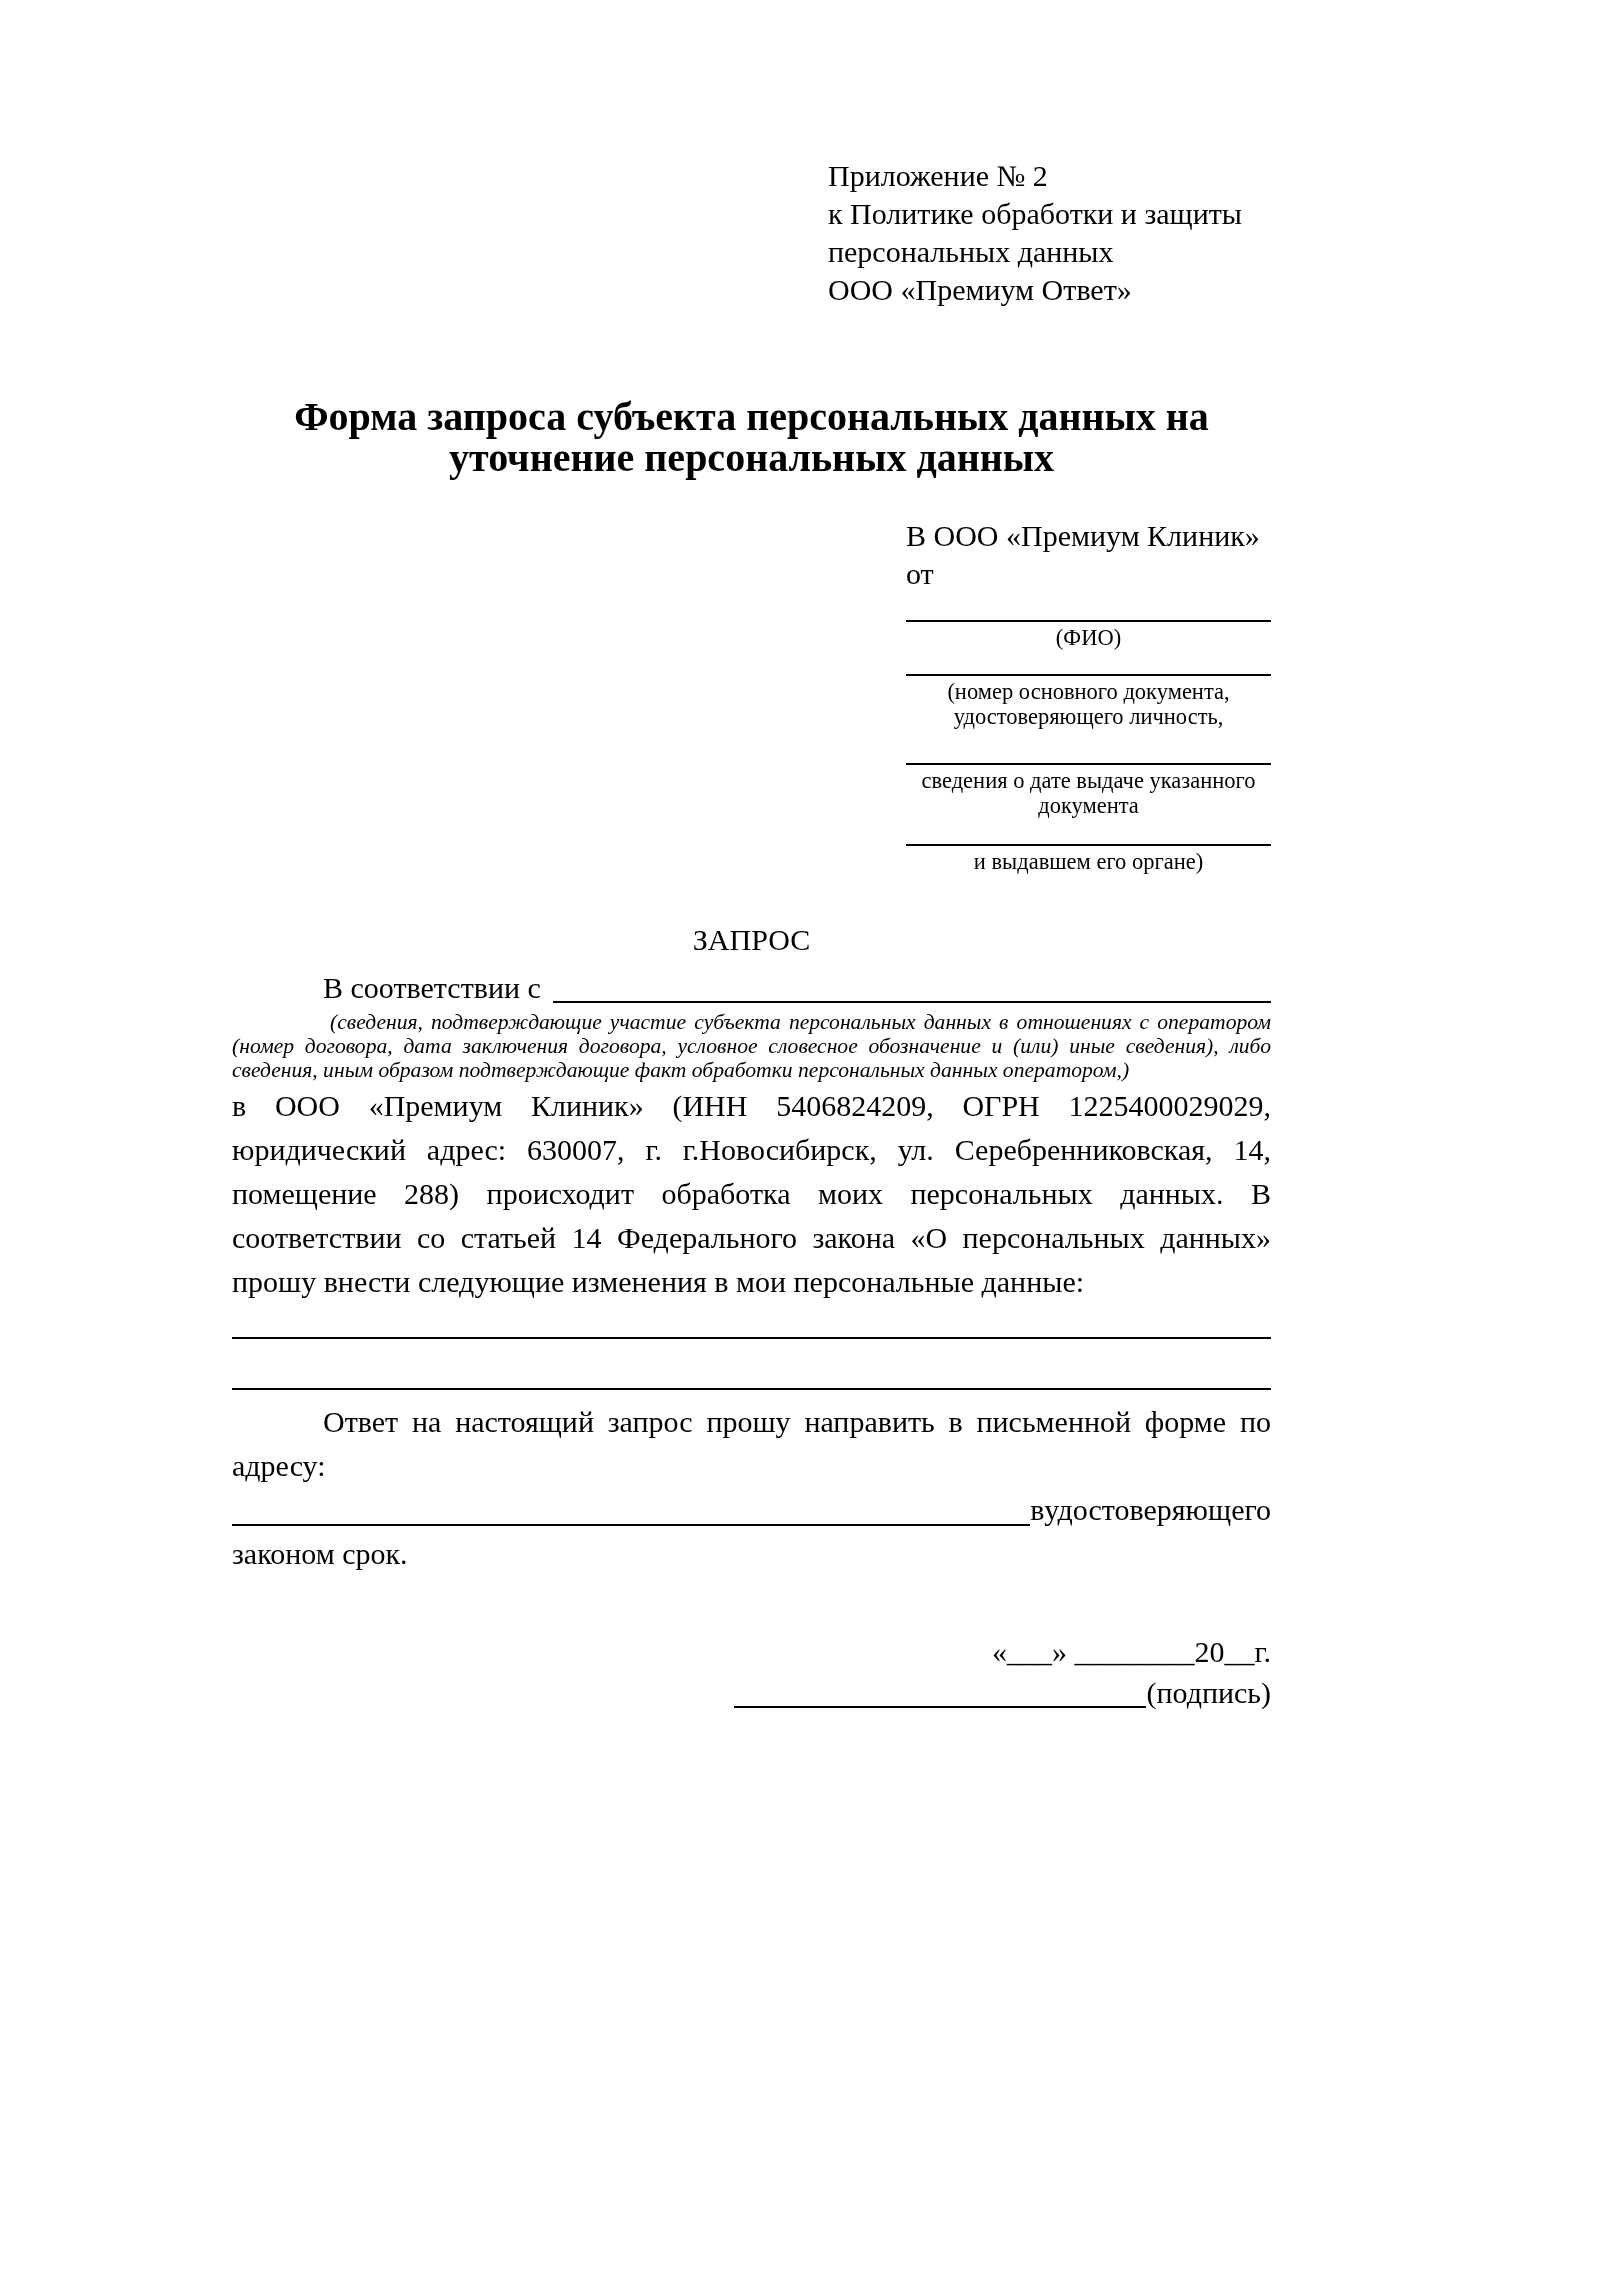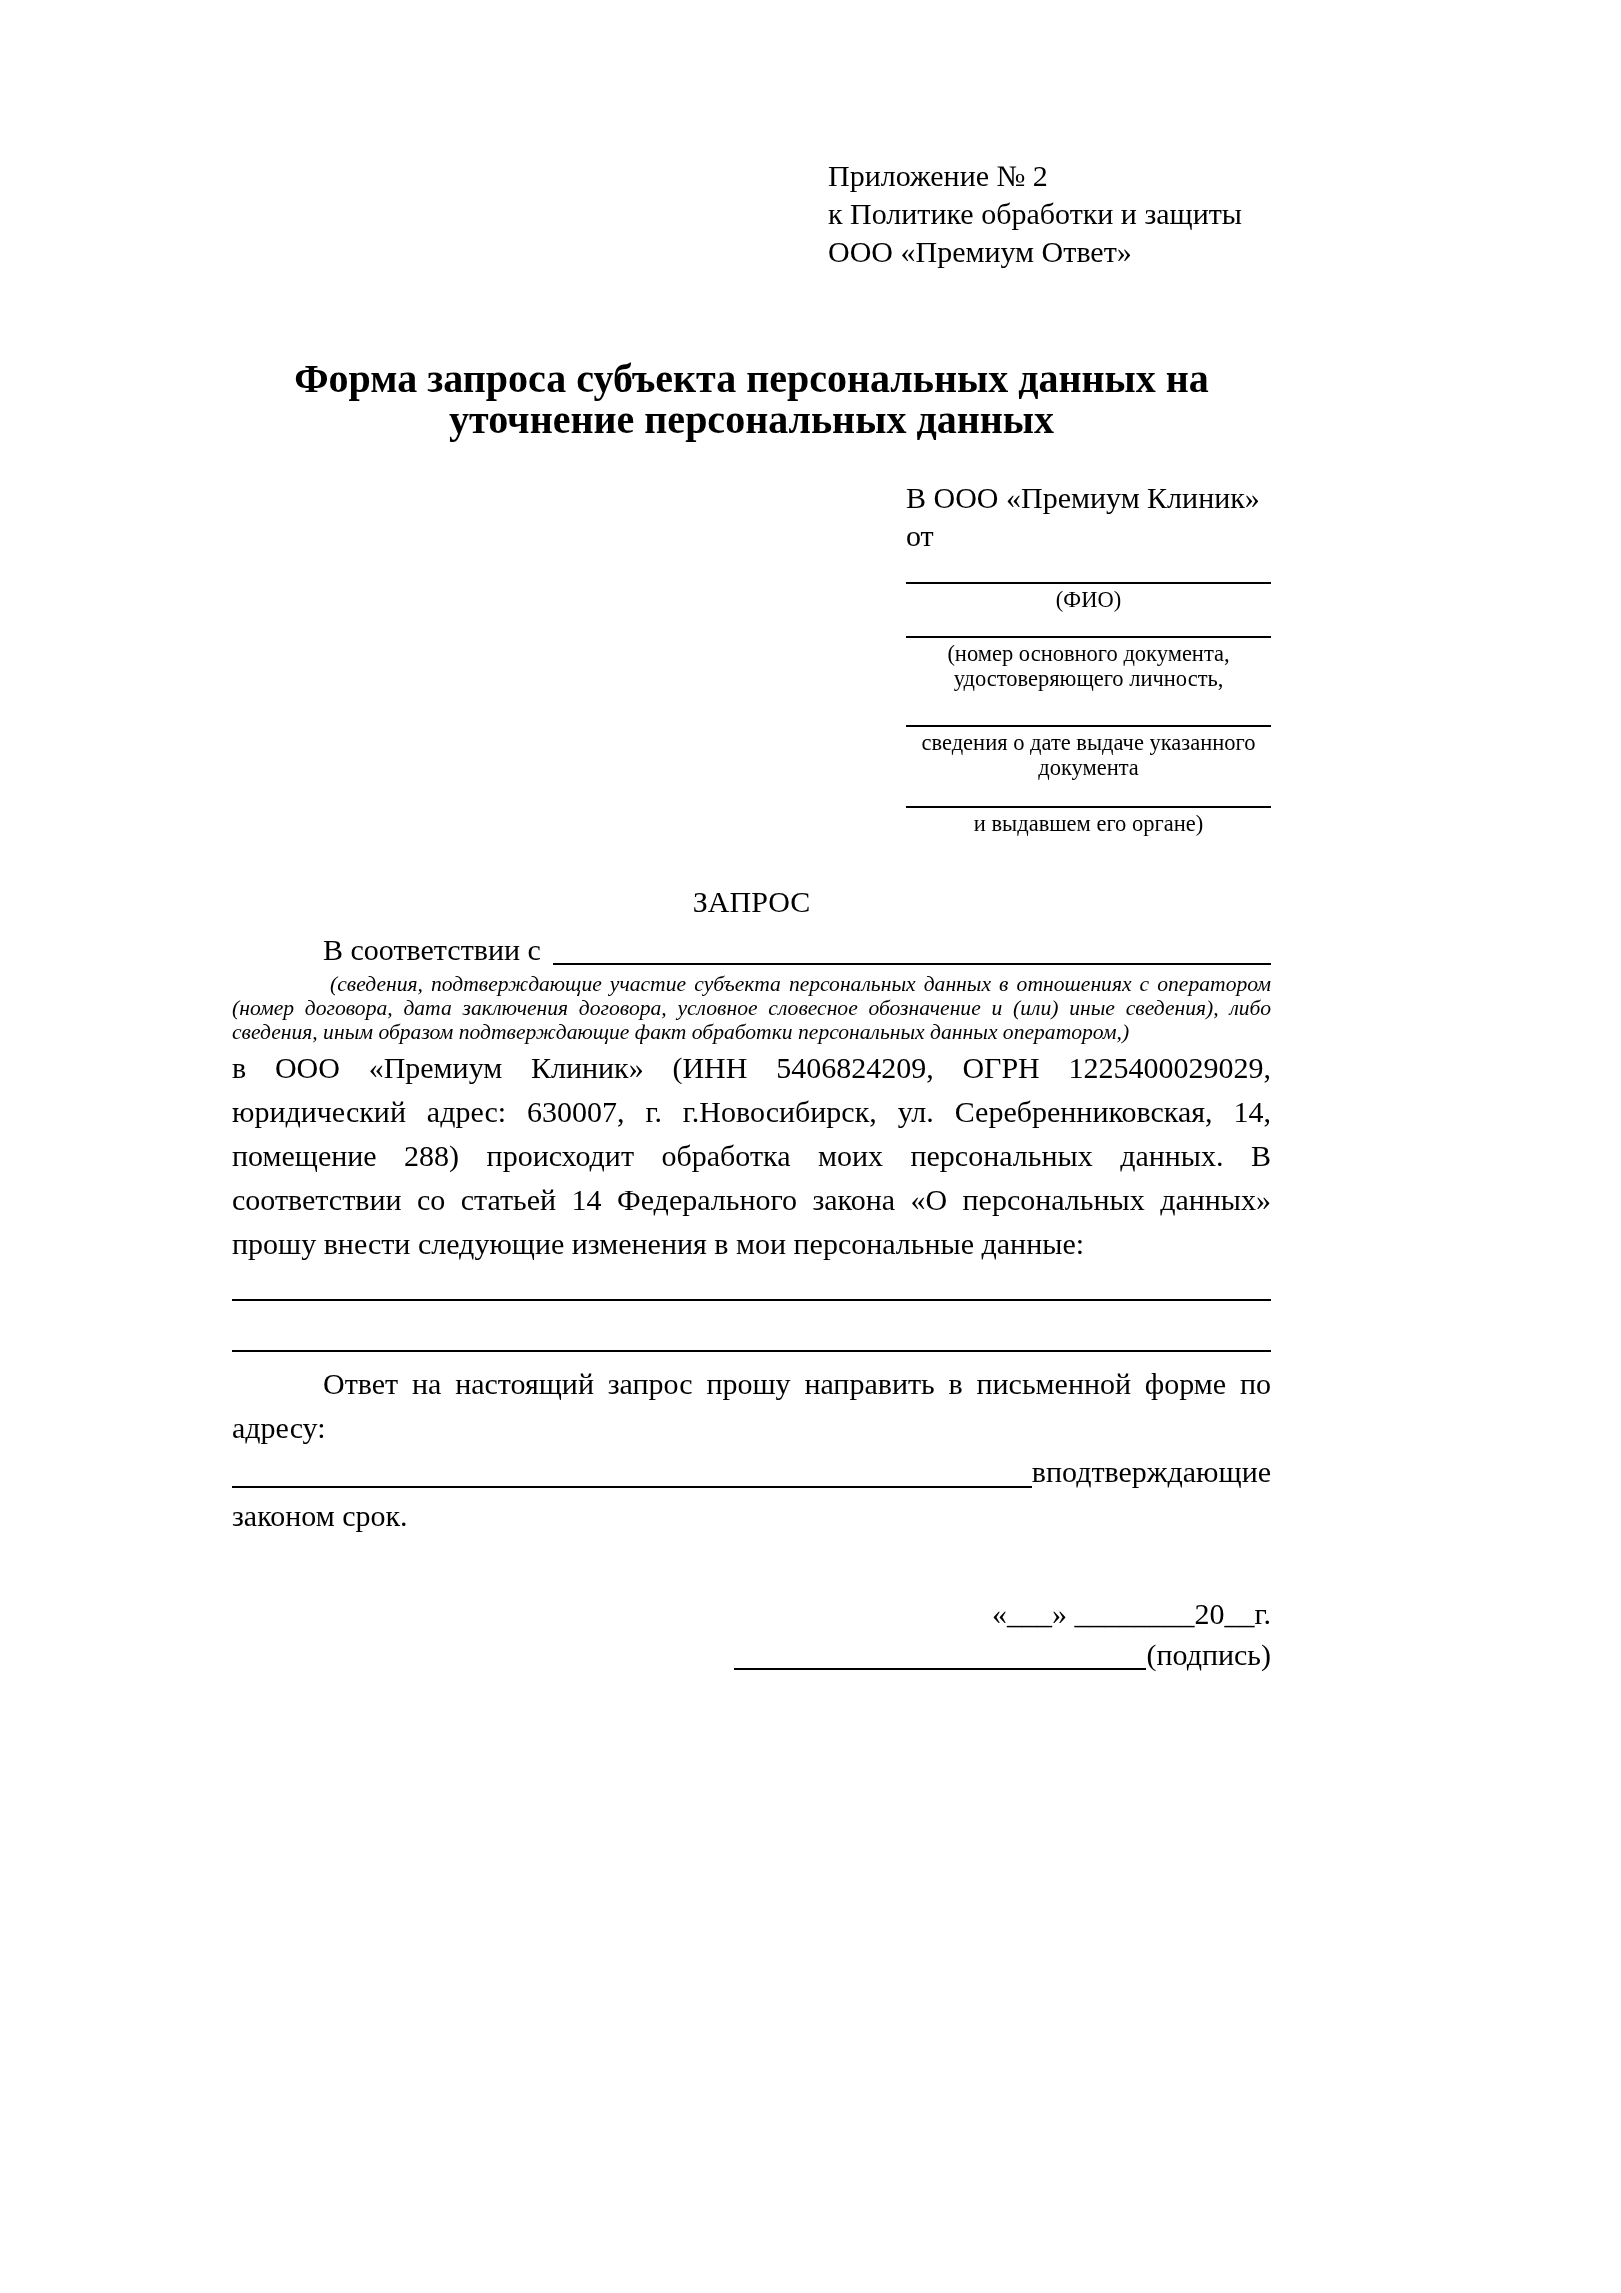--- a/index.html
+++ b/index.html
@@ -127,20 +127,21 @@
   }
 </style>
 </head>
 <body>
 
 <div class="page">
 
   <div class="header-note">
     <div>Приложение № 2</div>
     <div>к Политике обработки и защиты</div>
+    <div>персональных данных</div>
     <div>ООО «Премиум Ответ»</div>
   </div>
 
   <h1 class="doc-title">Форма запроса субъекта персональных данных на уточнение персональных данных</h1>
 
   <div class="recipient">
     <div>В ООО «Премиум Клиник»</div>
     <div>от</div>
 
     <div class="fill-line fl-1"></div>
@@ -168,21 +169,21 @@
   <p class="body-par">в ООО «Премиум Клиник» (ИНН 5406824209, ОГРН 1225400029029, юридический адрес: 630007, г. г.Новосибирск, ул. Серебренниковская, 14, помещение 288) происходит обработка моих персональных данных. В соответствии со статьей 14 Федерального закона «О персональных данных» прошу внести следующие изменения в мои персональные данные:</p>
 
   <div class="blank-line bl-1"></div>
   <div class="blank-line bl-2"></div>
 
   <p class="answer-first">Ответ на настоящий запрос прошу направить в письменной форме по адресу:</p>
 
   <div class="address-row">
     <span class="address-line"></span>
     <span class="tail-word-1">в</span>
-    <span class="tail-word-2">подтверждающие</span>
+    <span class="tail-word-2">удостоверяющего</span>
   </div>
 
   <p class="answer-closing">законом срок.</p>
 
   <div class="footer-row">
     <span>«___» ________20__г.</span>
     <span class="sig-group">
       <span class="sig-line"></span>
       <span>(подпись)</span>
     </span>

